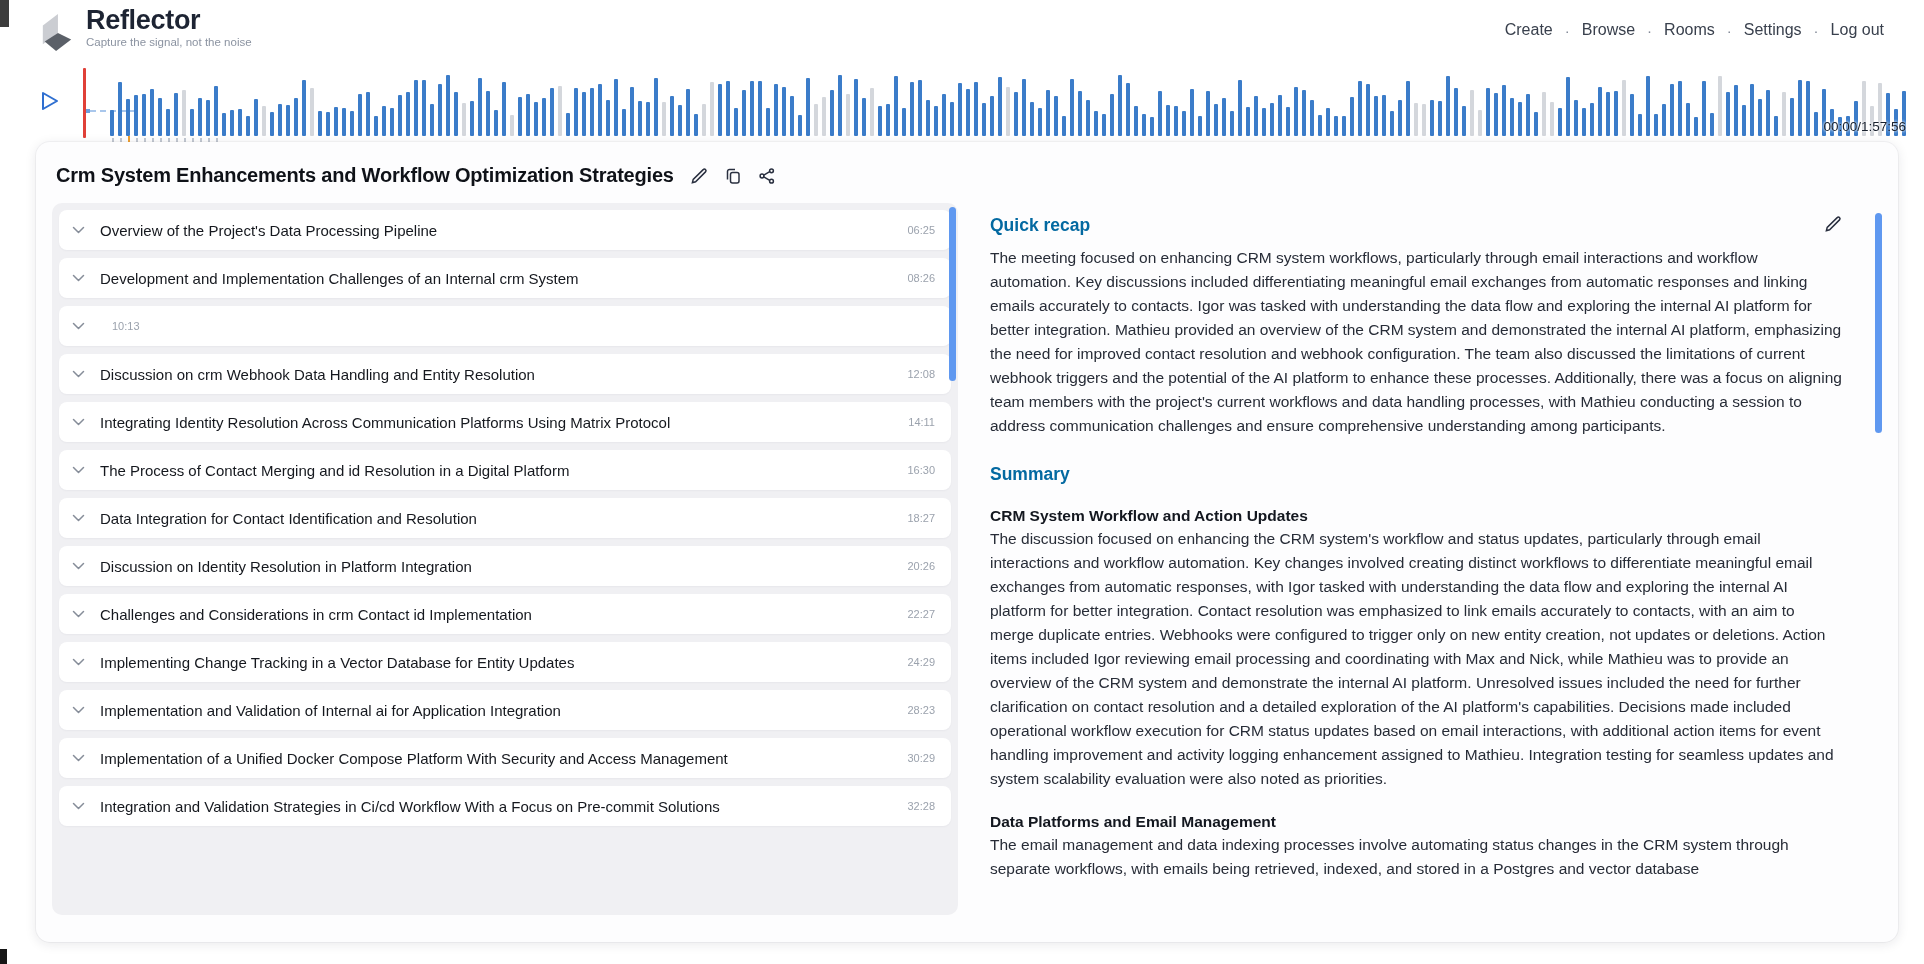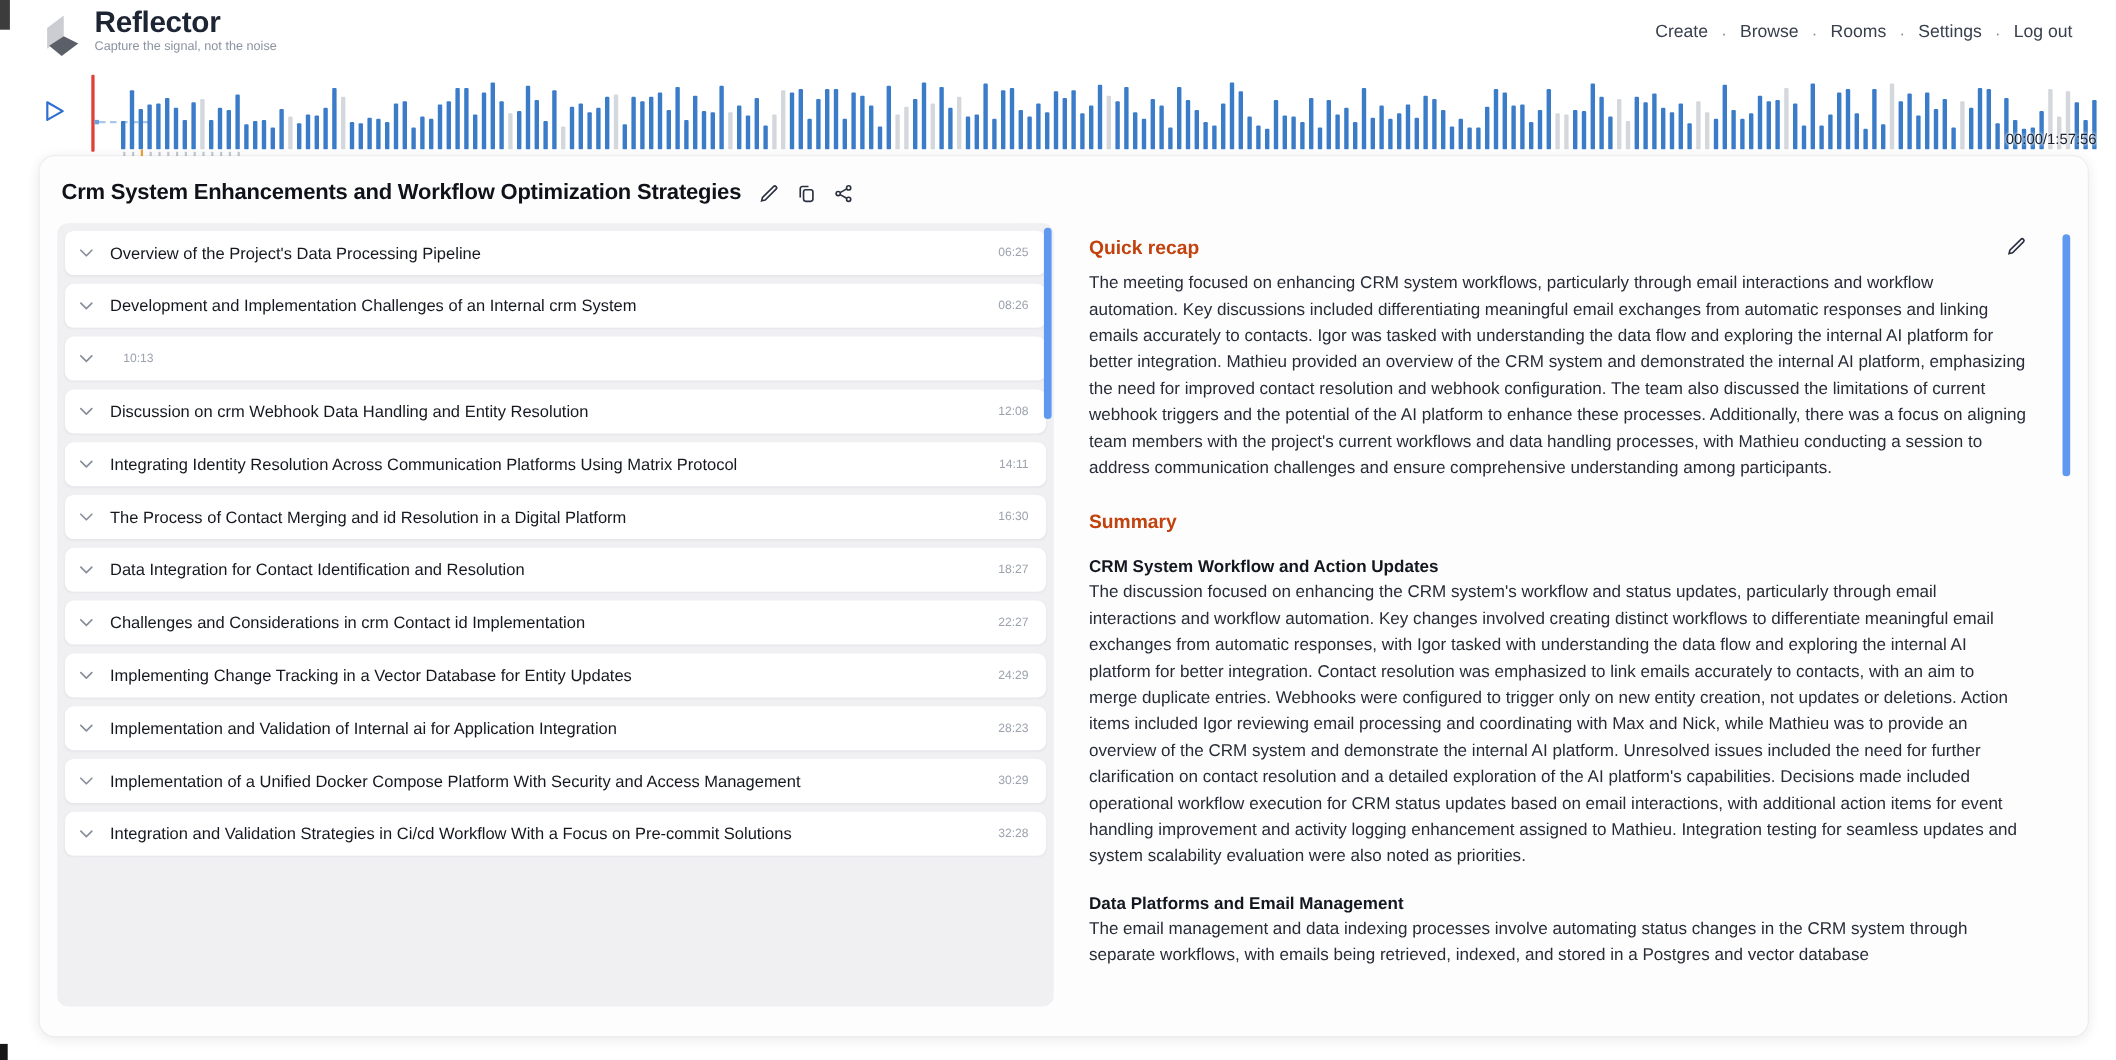--- a/index.html
+++ b/index.html
@@ -58,21 +58,21 @@
     cursor:pointer; }
   .topic-row .chev { display:flex; margin-right:15px; flex:0 0 auto; }
   .topic-row .t-title { flex:1; font-size:15px; color:#15181e; white-space:nowrap; overflow:hidden; }
   .topic-row .t-time { font-size:11px; color:#9ba2ad; margin-left:12px; }
   .scroll-thumb { position:absolute; width:7px; border-radius:4px; }
   .topics .scroll-thumb { right:2px; top:4px; height:174px; }
 
   
   .summary-panel { position:relative; flex:1; padding-right:40px; }
   .recap-header { display:flex; align-items:flex-start; justify-content:space-between; margin-top:12px; }
-  .h-recap, .h-summary { font-size:17.5px; font-weight:700; color:#c2410c; }
+  .h-recap, .h-summary { font-size:17.5px; font-weight:700; color:#0369a1; }
   .summary-panel p { font-size:15.5px; line-height:24px; color:#272c37; margin-top:10px; }
   .h-summary { margin-top:26px; }
   .section h4 { font-size:15.5px; font-weight:700; color:#13171f; margin-top:22px; }
   .section p { margin-top:2px; }
   .summary-panel .scroll-thumb { right:0; top:10px; height:220px; }
 </style>
 </head>
 <body>
 
 <div class="artifact-top"></div>
@@ -450,20 +450,29 @@
   <div class="topic-row">
     <span class="chev">
       <svg width="13" height="9" viewBox="0 0 13 9" fill="none">
         <polyline points="1.5,1.5 6.5,6.5 11.5,1.5" stroke="#868d99" stroke-width="1.5" stroke-linecap="round" stroke-linejoin="round"></polyline>
       </svg>
     </span>
     <span class="t-title">Data Integration for Contact Identification and Resolution</span>
     <span class="t-time">18:27</span>
   </div>
 
+  <div class="topic-row">
+    <span class="chev">
+      <svg width="13" height="9" viewBox="0 0 13 9" fill="none">
+        <polyline points="1.5,1.5 6.5,6.5 11.5,1.5" stroke="#868d99" stroke-width="1.5" stroke-linecap="round" stroke-linejoin="round"></polyline>
+      </svg>
+    </span>
+    <span class="t-title">Discussion on Identity Resolution in Platform Integration</span>
+    <span class="t-time">20:26</span>
+  </div>
 
   <div class="topic-row">
     <span class="chev">
       <svg width="13" height="9" viewBox="0 0 13 9" fill="none">
         <polyline points="1.5,1.5 6.5,6.5 11.5,1.5" stroke="#868d99" stroke-width="1.5" stroke-linecap="round" stroke-linejoin="round"></polyline>
       </svg>
     </span>
     <span class="t-title">Challenges and Considerations in crm Contact id Implementation</span>
     <span class="t-time">22:27</span>
   </div>

